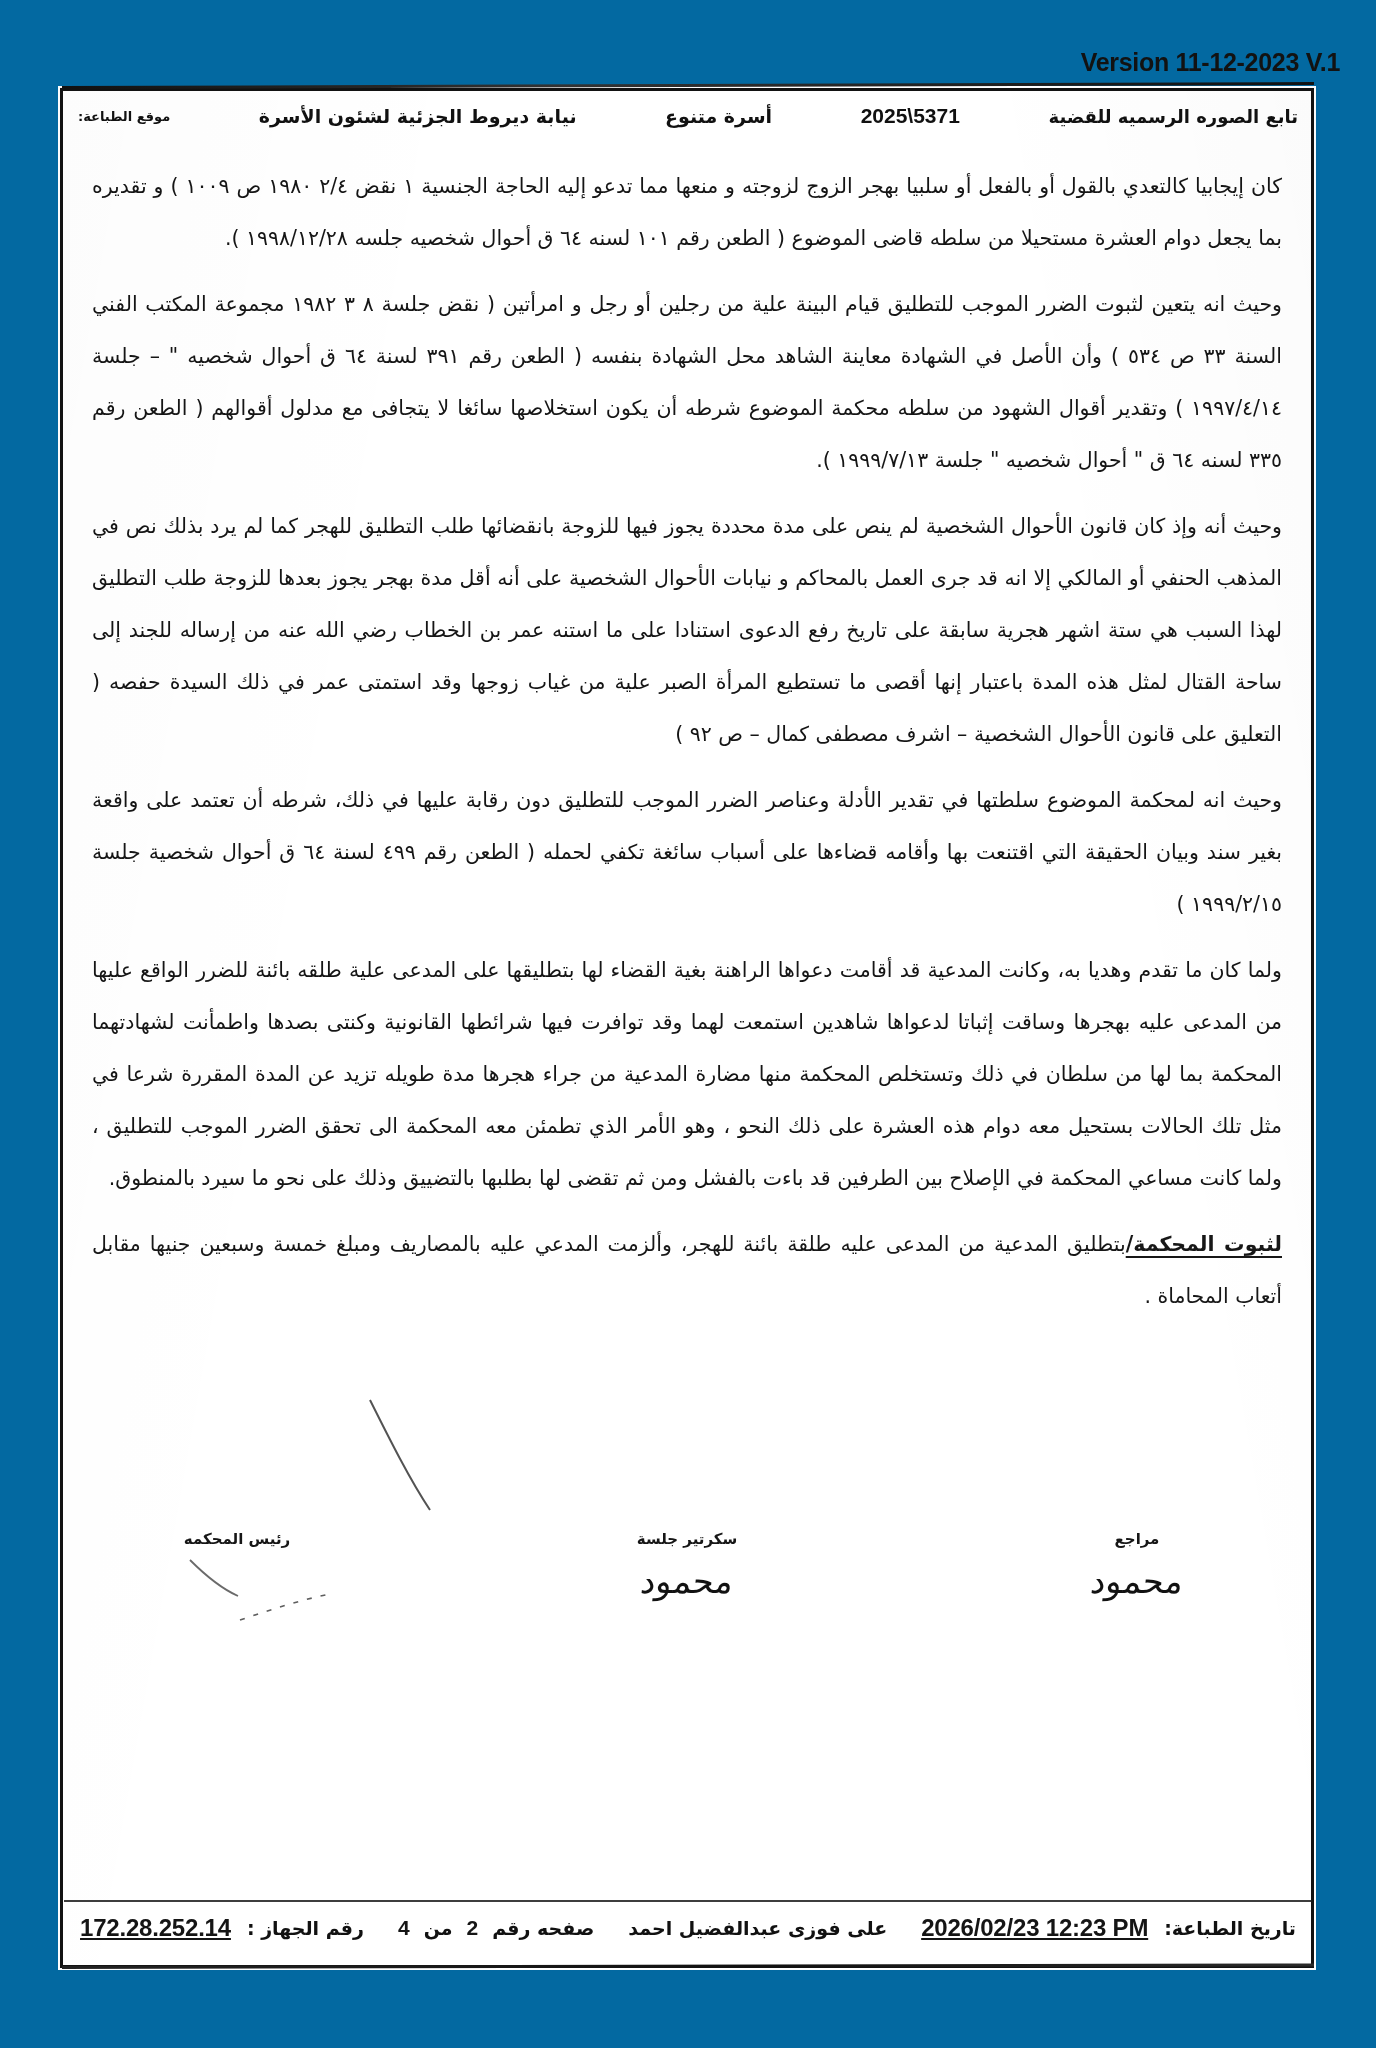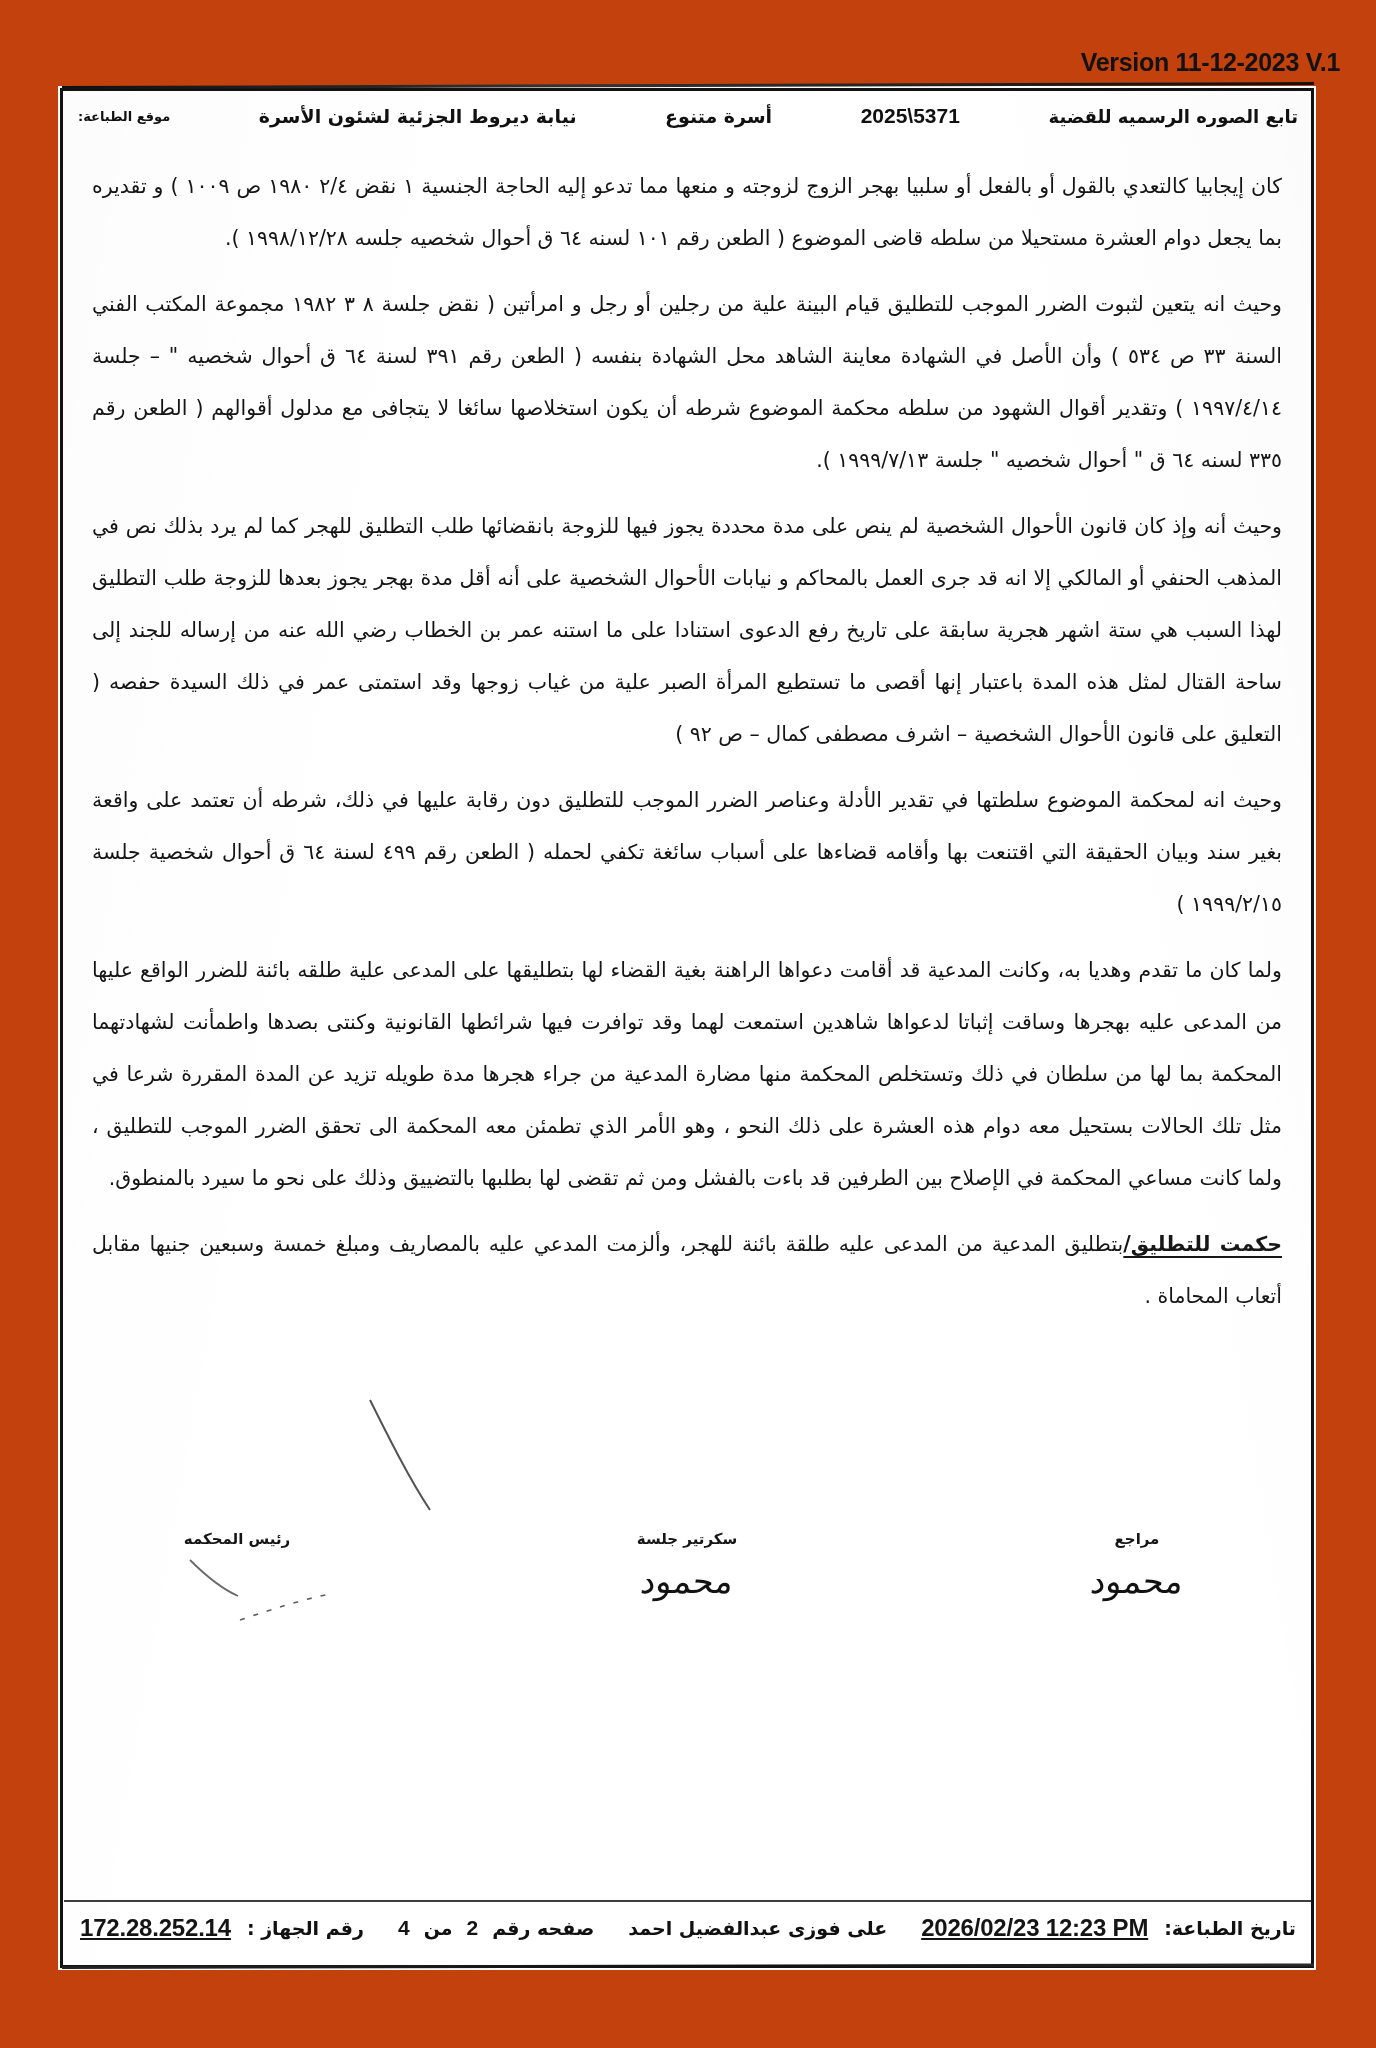--- a/index.html
+++ b/index.html
@@ -15,21 +15,21 @@
     font-family: "DejaVu Sans", "Liberation Sans", sans-serif;
     color: #151515;
     overflow: hidden;
   }
 
   
   .page-scan {
     position: absolute;
     left: 0; top: 0;
     width: 1376px; height: 2048px;
-    background: #c2410c;
+    background: #0369a1;
   }
 
   
   .paper-tone {
     position: absolute;
     left: 58px; top: 86px;
     width: 1258px; height: 1884px;
     background:
       linear-gradient(100deg, rgba(0,0,0,0.012) 0%, rgba(0,0,0,0) 28%),
       linear-gradient(260deg, rgba(0,0,0,0.015) 0%, rgba(0,0,0,0) 22%),
@@ -306,21 +306,21 @@
     <p class="para">وحيث انه يتعين لثبوت الضرر الموجب للتطليق قيام البينة علية من رجلين أو رجل و امرأتين ( نقض جلسة ٨ ٣ ١٩٨٢ مجموعة المكتب الفني السنة ٣٣ ص ٥٣٤ ) وأن الأصل في الشهادة معاينة الشاهد محل الشهادة بنفسه ( الطعن رقم ٣٩١ لسنة ٦٤ ق أحوال شخصيه " – جلسة ١٩٩٧/٤/١٤ ) وتقدير أقوال الشهود من سلطه محكمة الموضوع شرطه أن يكون استخلاصها سائغا لا يتجافى مع مدلول أقوالهم ( الطعن رقم ٣٣٥ لسنه ٦٤ ق " أحوال شخصيه " جلسة ١٩٩٩/٧/١٣ ).</p>
 
     <p class="para">وحيث أنه وإذ كان قانون الأحوال الشخصية لم ينص على مدة محددة يجوز فيها للزوجة بانقضائها طلب التطليق للهجر كما لم يرد بذلك نص في المذهب الحنفي أو المالكي إلا انه قد جرى العمل بالمحاكم و نيابات الأحوال الشخصية على أنه أقل مدة بهجر يجوز بعدها للزوجة طلب التطليق لهذا السبب هي ستة اشهر هجرية سابقة على تاريخ رفع الدعوى استنادا على ما استنه عمر بن الخطاب رضي الله عنه من إرساله للجند إلى ساحة القتال لمثل هذه المدة باعتبار إنها أقصى ما تستطيع المرأة الصبر علية من غياب زوجها وقد استمتى عمر في ذلك السيدة حفصه ( التعليق على قانون الأحوال الشخصية – اشرف مصطفى كمال – ص ٩٢ )</p>
 
     <p class="para">وحيث انه لمحكمة الموضوع سلطتها في تقدير الأدلة وعناصر الضرر الموجب للتطليق دون رقابة عليها في ذلك، شرطه أن تعتمد على واقعة بغير سند وبيان الحقيقة التي اقتنعت بها وأقامه قضاءها على أسباب سائغة تكفي لحمله ( الطعن رقم ٤٩٩ لسنة ٦٤ ق أحوال شخصية جلسة ١٩٩٩/٢/١٥ )</p>
 
     <p class="para">ولما كان ما تقدم وهديا به، وكانت المدعية قد أقامت دعواها الراهنة بغية القضاء لها بتطليقها على المدعى علية طلقه بائنة للضرر الواقع عليها من المدعى عليه بهجرها وساقت إثباتا لدعواها شاهدين استمعت لهما وقد توافرت فيها شرائطها القانونية وكنتى بصدها واطمأنت لشهادتهما المحكمة بما لها من سلطان في ذلك وتستخلص المحكمة منها مضارة المدعية من جراء هجرها مدة طويله تزيد عن المدة المقررة شرعا في مثل تلك الحالات بستحيل معه دوام هذه العشرة على ذلك النحو ، وهو الأمر الذي تطمئن معه المحكمة الى تحقق الضرر الموجب للتطليق ، ولما كانت مساعي المحكمة في الإصلاح بين الطرفين قد باءت بالفشل ومن ثم تقضى لها بطلبها بالتضييق وذلك على نحو ما سيرد بالمنطوق.</p>
 
 
 
-    <p class="ruling"><span class="court-verb">حكمت للتطليق/</span><span>بتطليق المدعية من المدعى عليه طلقة بائنة للهجر، وألزمت المدعي عليه بالمصاريف ومبلغ خمسة وسبعين جنيها مقابل أتعاب المحاماة .</span></p>
+    <p class="ruling"><span class="court-verb">لثبوت المحكمة/</span><span>بتطليق المدعية من المدعى عليه طلقة بائنة للهجر، وألزمت المدعي عليه بالمصاريف ومبلغ خمسة وسبعين جنيها مقابل أتعاب المحاماة .</span></p>
   </div>
 
   <div class="blank-zone">
     <svg width="1236" height="520" style="position:absolute;left:0;top:0;">
       <path class="scribble" d="M 300 40 C 320 80, 340 120, 360 150" stroke-width="2" opacity="0.75"></path>
       <path class="scribble" d="M 170 260 C 200 250, 230 240, 260 234" stroke-width="1.6" stroke-dasharray="5 9" opacity="0.7"></path>
       <path class="scribble" d="M 120 200 C 135 215, 150 228, 168 236" stroke-width="1.8" opacity="0.65"></path>
     </svg>
   </div>
 

